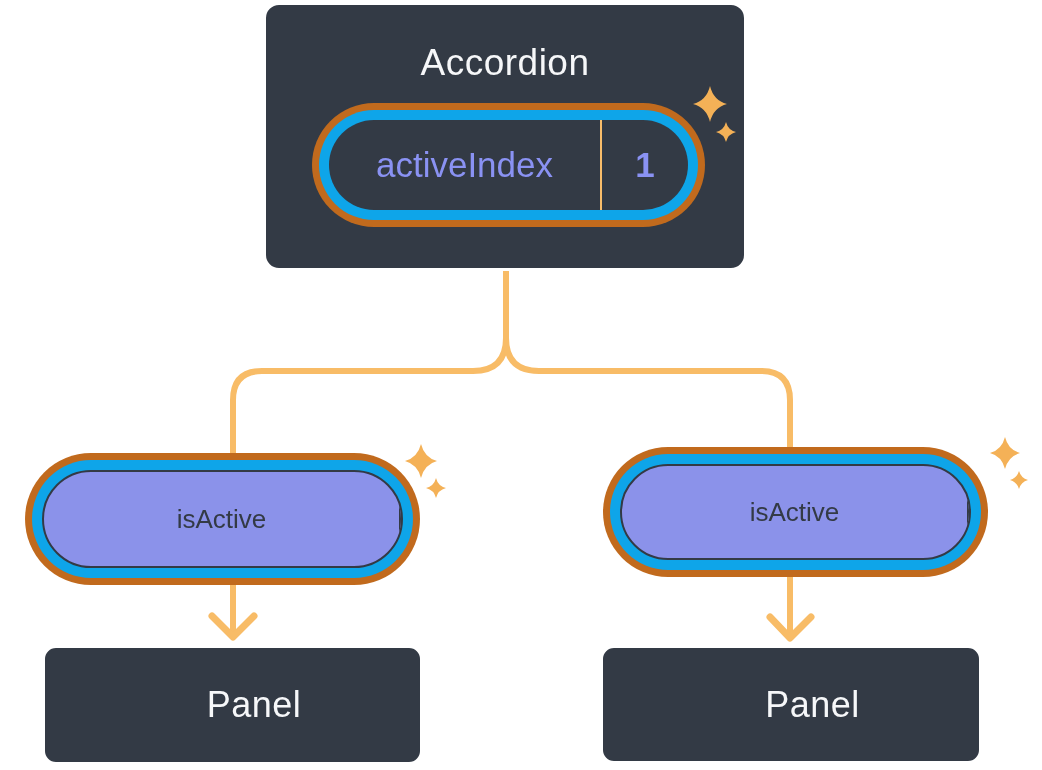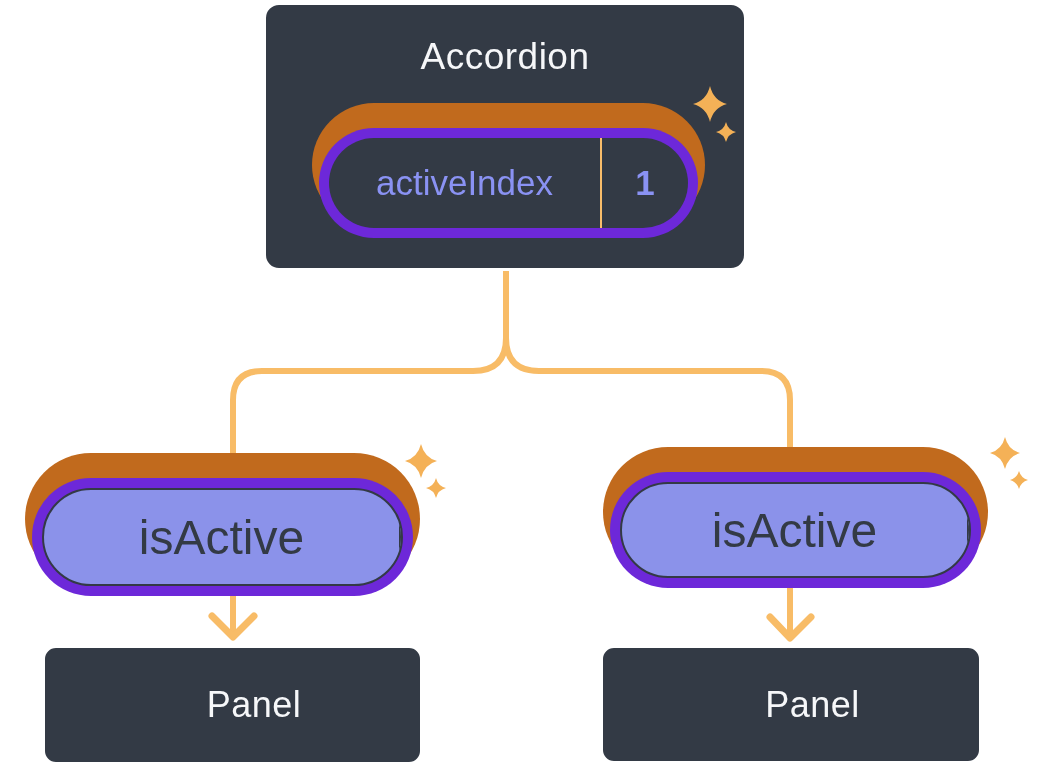--- a/index.html
+++ b/index.html
@@ -49,25 +49,25 @@
 
   .pill {
     position: absolute;
     z-index: 2;
     background: #C16A1D;           
     border-radius: 999px;
     padding: 7px;
     box-sizing: border-box;
   }
   .pill-ring {
-    background: #6d28d9;           
+    background: #0ea5e9;           
     border-radius: 999px;
     padding: 10px;
     box-sizing: border-box;
-    width: 100%; height: 100%; margin-top: 18px;
+    width: 100%; height: 100%;
   }
   .pill-core {
     border-radius: 999px;
     width: 100%; height: 100%;
     box-sizing: border-box;
     display: flex;
     align-items: stretch;
     overflow: hidden;
   }
   .pill-core.dark {
@@ -79,41 +79,41 @@
   }
   .pill-seg {
     display: flex;
     align-items: center;
     justify-content: center;
     white-space: nowrap;
   }
   .seg-name { flex: 1 1 auto; }
   .seg-value { flex: 0 0 auto; font-weight: bold; }
   .pill-core.dark .pill-seg { color: #8A92F3; font-size: 35px; }
-  .pill-core.purple .pill-seg { color: #333A45; font-size: 48px; }
+  .pill-core.purple .pill-seg { color: #333A45; font-size: 26px; }
   .pill-divider { flex: 0 0 auto; width: 2px; }
   .pill-core.dark .pill-divider { background: #F9BD6A; }
   .pill-core.purple .pill-divider { background: #333A45; }
 </style>
 </head>
 <body>
 
 <div class="canvas">
 
   <svg class="layer lines-layer" viewBox="0 0 1042 770" fill="none">
     <path d="M 506 271 V 338 Q 506 371 473 371 H 262 Q 233 371 233 400 V 453" stroke="#F8BC67" stroke-width="6" stroke-linecap="round"></path>
     <path d="M 506 271 V 338 Q 506 371 539 371 H 761 Q 790 371 790 400 V 447" stroke="#F8BC67" stroke-width="6" stroke-linecap="round"></path>
     <path d="M 233 585 V 633" stroke="#F8BC67" stroke-width="6" stroke-linecap="round"></path>
     <path d="M 212 616 L 233 637 L 254 616" stroke="#F8BC67" stroke-width="7" stroke-linecap="round" stroke-linejoin="round"></path>
     <path d="M 790 577 V 634" stroke="#F8BC67" stroke-width="6" stroke-linecap="round"></path>
     <path d="M 770 617 L 790 638 L 811 617" stroke="#F8BC67" stroke-width="7" stroke-linecap="round" stroke-linejoin="round"></path>
   </svg>
 
   <div class="dark-box" style="left:263px; top:2px; width:484px; height:269px;">
-    <div class="box-title" style="top:31px;">Accordion</div>
+    <div class="box-title" style="top:37px;">Accordion</div>
     <div class="pill" style="left:46px; top:98px; width:393px; height:124px;">
       <div class="pill-ring">
         <div class="pill-core dark">
           <div class="pill-seg seg-name">activeIndex</div>
           <div class="pill-divider"></div>
           <div class="pill-seg seg-value" style="width:86px;">1</div>
         </div>
       </div>
     </div>
   </div>

